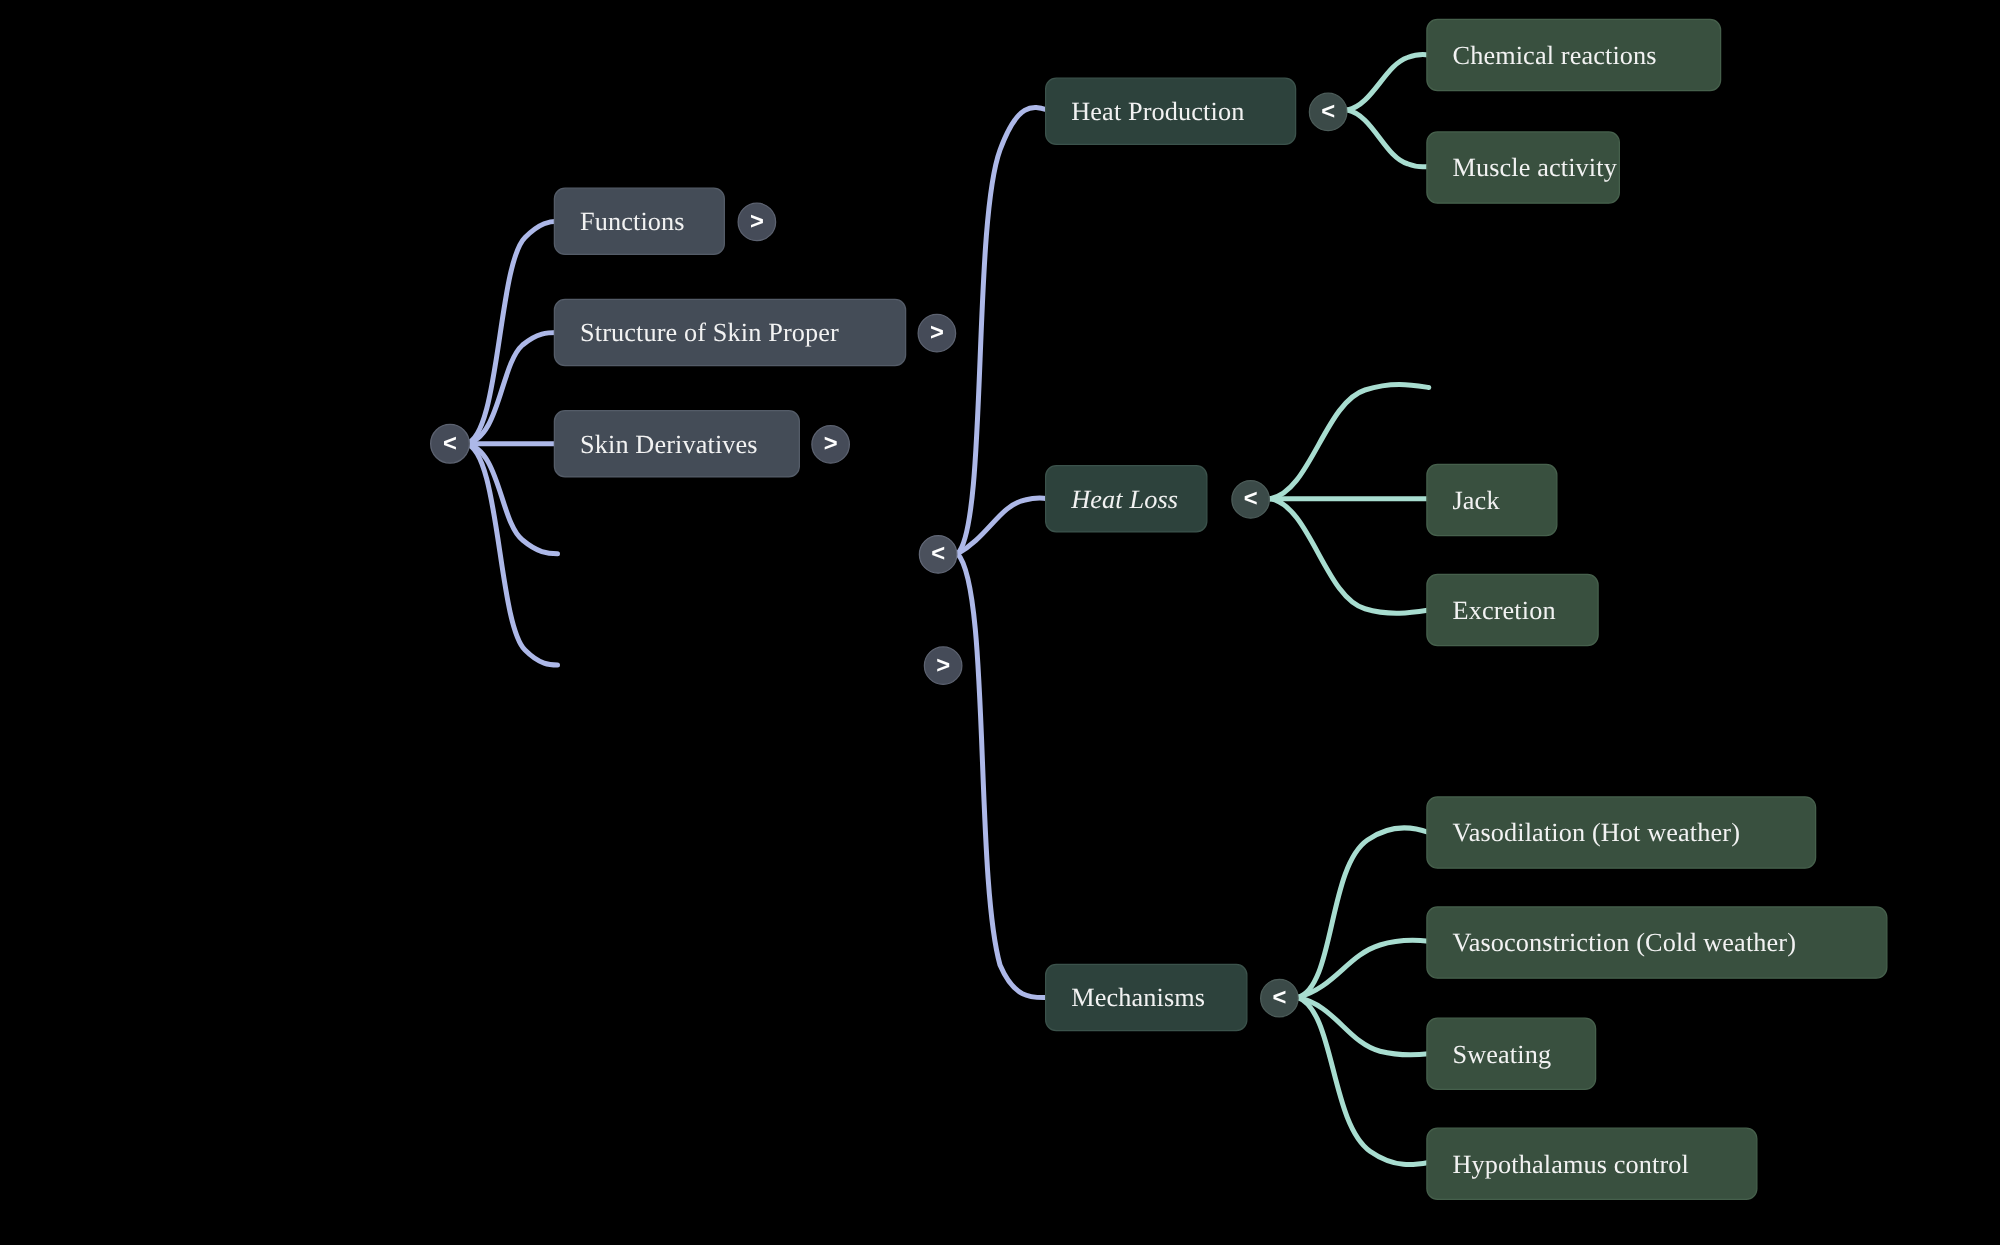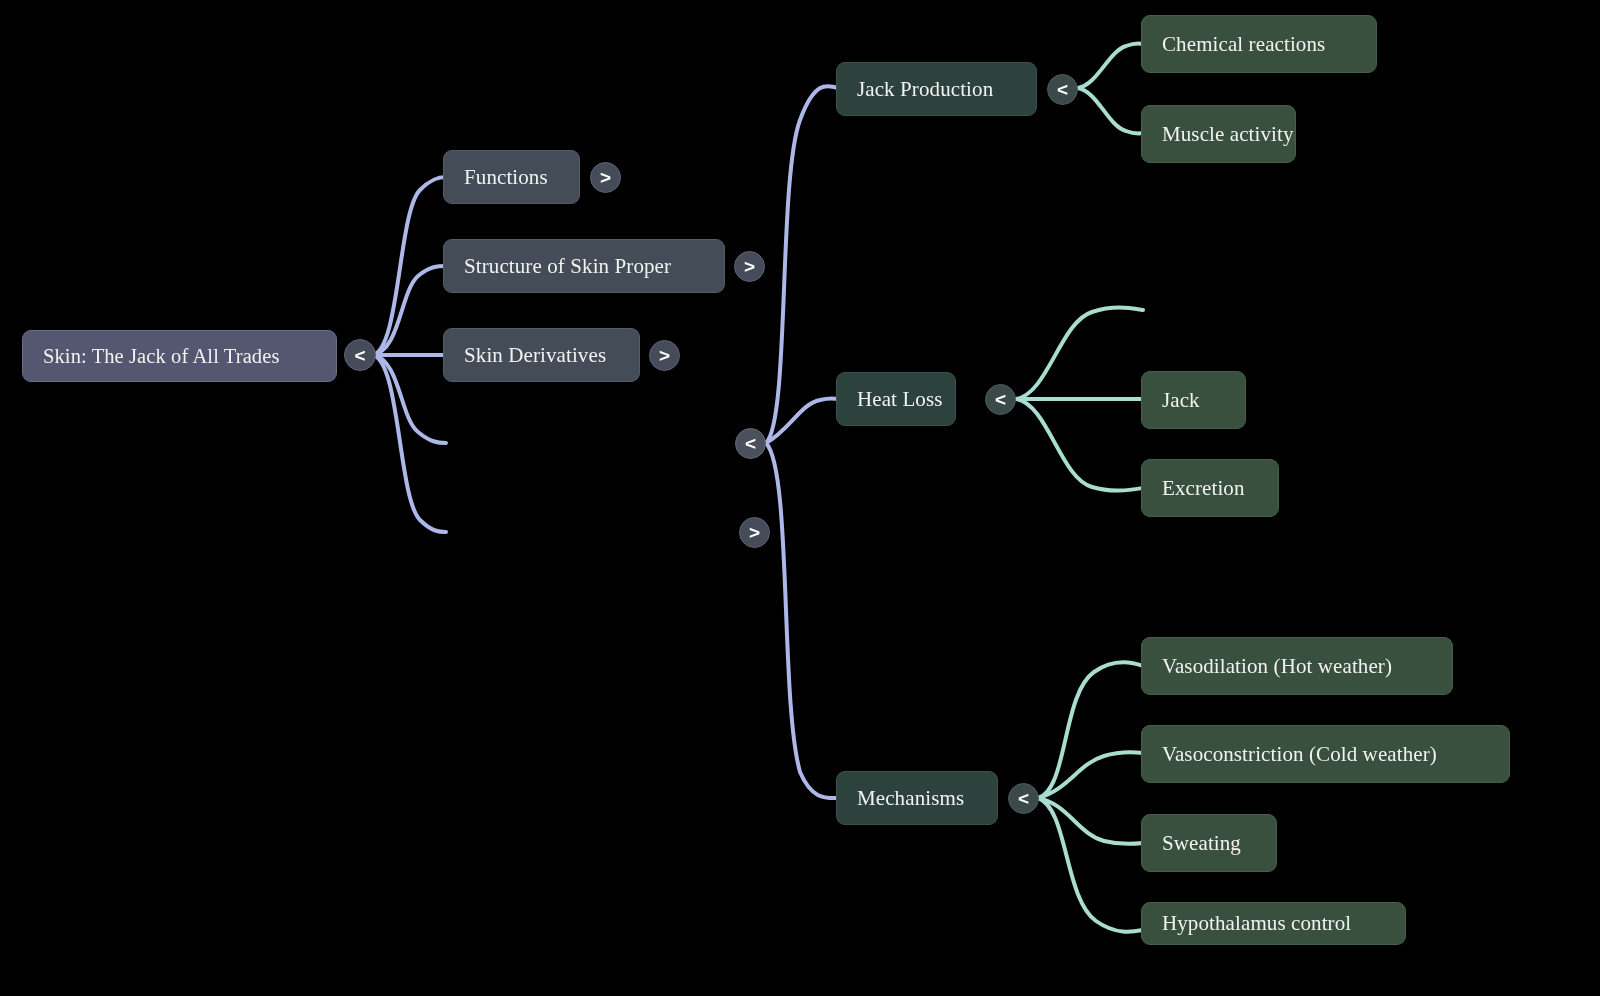--- a/index.html
+++ b/index.html
@@ -119,23 +119,20 @@
     </g>
 
     <g fill="none" stroke="#a8ddd0" stroke-width="4" stroke-linecap="round">
       <path d="M 1038 798 C 1068 790 1062 694 1094 672 C 1114 658 1132 662 1143 666"></path>
       <path d="M 1038 798 C 1068 790 1078 764 1104 756 C 1120 751 1134 752 1143 753"></path>
       <path d="M 1038 798 C 1068 804 1078 834 1104 841 C 1120 845 1134 844 1143 843"></path>
       <path d="M 1038 798 C 1068 808 1064 898 1096 921 C 1116 935 1132 932 1143 930"></path>
     </g>
   </svg>
 
-  <div class="node n-root" style="left:22px; top:330px; width:315px; height:52px;">
-    <span class="node-label">Skin: The Jack of All Trades</span>
-  </div>
   <div class="badge badge-blue" style="left:344px; top:339px; width:32px; height:32px;">
     <span>&lt;</span>
   </div>
 
   <div class="node n-l2" style="left:443px; top:150px; width:137px; height:54px;">
     <span class="node-label">Functions</span>
   </div>
   <div class="badge badge-blue" style="left:590px; top:162px; width:31px; height:31px;">
     <span>&gt;</span>
   </div>
@@ -156,27 +153,27 @@
 
   <div class="badge badge-hub" style="left:735px; top:428px; width:31px; height:31px;">
     <span>&lt;</span>
   </div>
 
   <div class="badge badge-blue" style="left:739px; top:517px; width:31px; height:31px;">
     <span>&gt;</span>
   </div>
 
   <div class="node n-l3" style="left:836px; top:62px; width:201px; height:54px;">
-    <span class="node-label">Jack Production</span>
+    <span class="node-label">Heat Production</span>
   </div>
   <div class="badge badge-green" style="left:1047px; top:74px; width:31px; height:31px;">
     <span>&lt;</span>
   </div>
 
-  <div class="node n-l3" style="left:836px; top:372px; width:120px; height:54px;">
+  <div class="node n-l3" style="left:836px; top:372px; width:130px; height:54px;font-style:italic;">
     <span class="node-label">Heat Loss</span>
   </div>
   <div class="badge badge-green" style="left:985px; top:384px; width:31px; height:31px;">
     <span>&lt;</span>
   </div>
 
   <div class="node n-l3" style="left:836px; top:771px; width:162px; height:54px;">
     <span class="node-label">Mechanisms</span>
   </div>
   <div class="badge badge-green" style="left:1008px; top:783px; width:31px; height:31px;">
@@ -199,17 +196,17 @@
 
   <div class="node n-leaf" style="left:1141px; top:637px; width:312px; height:58px;">
     <span class="node-label">Vasodilation (Hot weather)</span>
   </div>
   <div class="node n-leaf" style="left:1141px; top:725px; width:369px; height:58px;">
     <span class="node-label">Vasoconstriction (Cold weather)</span>
   </div>
   <div class="node n-leaf" style="left:1141px; top:814px; width:136px; height:58px;">
     <span class="node-label">Sweating</span>
   </div>
-  <div class="node n-leaf" style="left:1141px; top:902px; width:265px; height:43px;align-items:center;">
+  <div class="node n-leaf" style="left:1141px; top:902px; width:265px; height:58px;align-items:center;">
     <span class="node-label">Hypothalamus control</span>
   </div>
 
 </div>
 
 </body></html>

